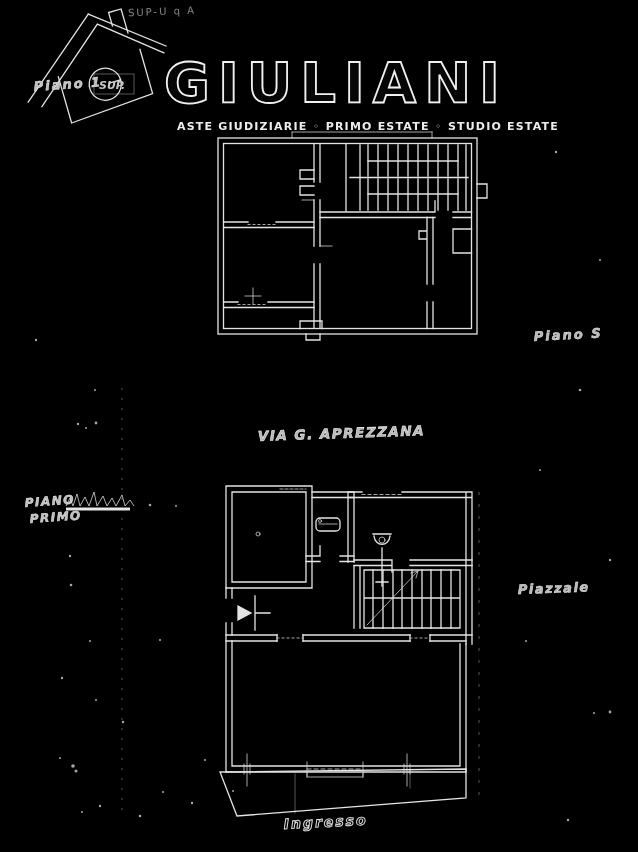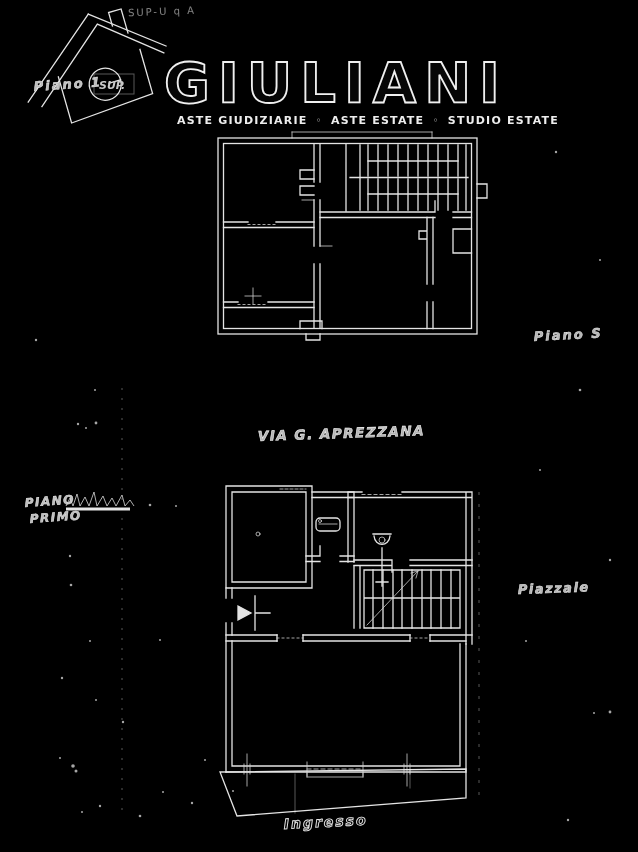--- a/index.html
+++ b/index.html
@@ -2,21 +2,21 @@
 <html><head>
 <meta charset="utf-8">
 <style>
   html,body{margin:0;padding:0;background:#000;}
   #canvas{position:relative;width:638px;height:852px;background:#000;overflow:hidden;
           font-family:"DejaVu Sans",sans-serif;color:#ededed;}
   .abs{position:absolute;}
   svg{display:block;}
   
   #brand-svg{position:absolute;left:160px;top:44px;}
-  #tagline{position:absolute;left:177px;top:114px;width:382px;display:flex;
+  #tagline{position:absolute;left:177px;top:120px;width:382px;display:flex;
            justify-content:space-between;align-items:center;
            font-size:11px;font-weight:bold;letter-spacing:1.2px;color:#ededed;}
   #tagline .sep{font-size:8px;opacity:.85;}
   #stamp{position:absolute;left:128px;top:6px;font-size:10px;letter-spacing:2px;
          color:rgba(255,255,255,.5);transform:rotate(-2deg);}
   
   .ink{stroke:#e4e4e4;fill:none;stroke-width:1.3;stroke-linecap:square;}
   .ink-thin{stroke:#cfcfcf;fill:none;stroke-width:.8;}
   .faint{stroke:rgba(255,255,255,.35);fill:none;stroke-width:1;}
 </style>
@@ -39,21 +39,21 @@
 
   <div id="stamp">SUP-U q A</div>
 
   <svg id="brand-svg" width="420" height="76" viewBox="0 0 420 76">
     <text x="4" y="58" font-size="56" font-weight="bold" letter-spacing="8" font-family="DejaVu Sans, sans-serif" fill="#060606" stroke="#f0f0f0" stroke-width="1.8">GIULIANI</text>
   </svg>
 
   <div id="tagline">
     <span>ASTE GIUDIZIARIE</span>
     <span class="sep">◦</span>
-    <span>ASTE ESTATE</span>
+    <span>PRIMO ESTATE</span>
     <span class="sep">◦</span>
     <span>STUDIO ESTATE</span>
   </div>
 
   <svg class="abs" style="left:210px;top:126px;" width="290" height="220" viewBox="0 0 290 220">
     <g class="ink">
 
       <path class="ink-thin" d="M82,6 H222 M82,6 V12 M222,6 V12"></path>
 
       <rect x="8" y="12" width="259" height="196"></rect>

